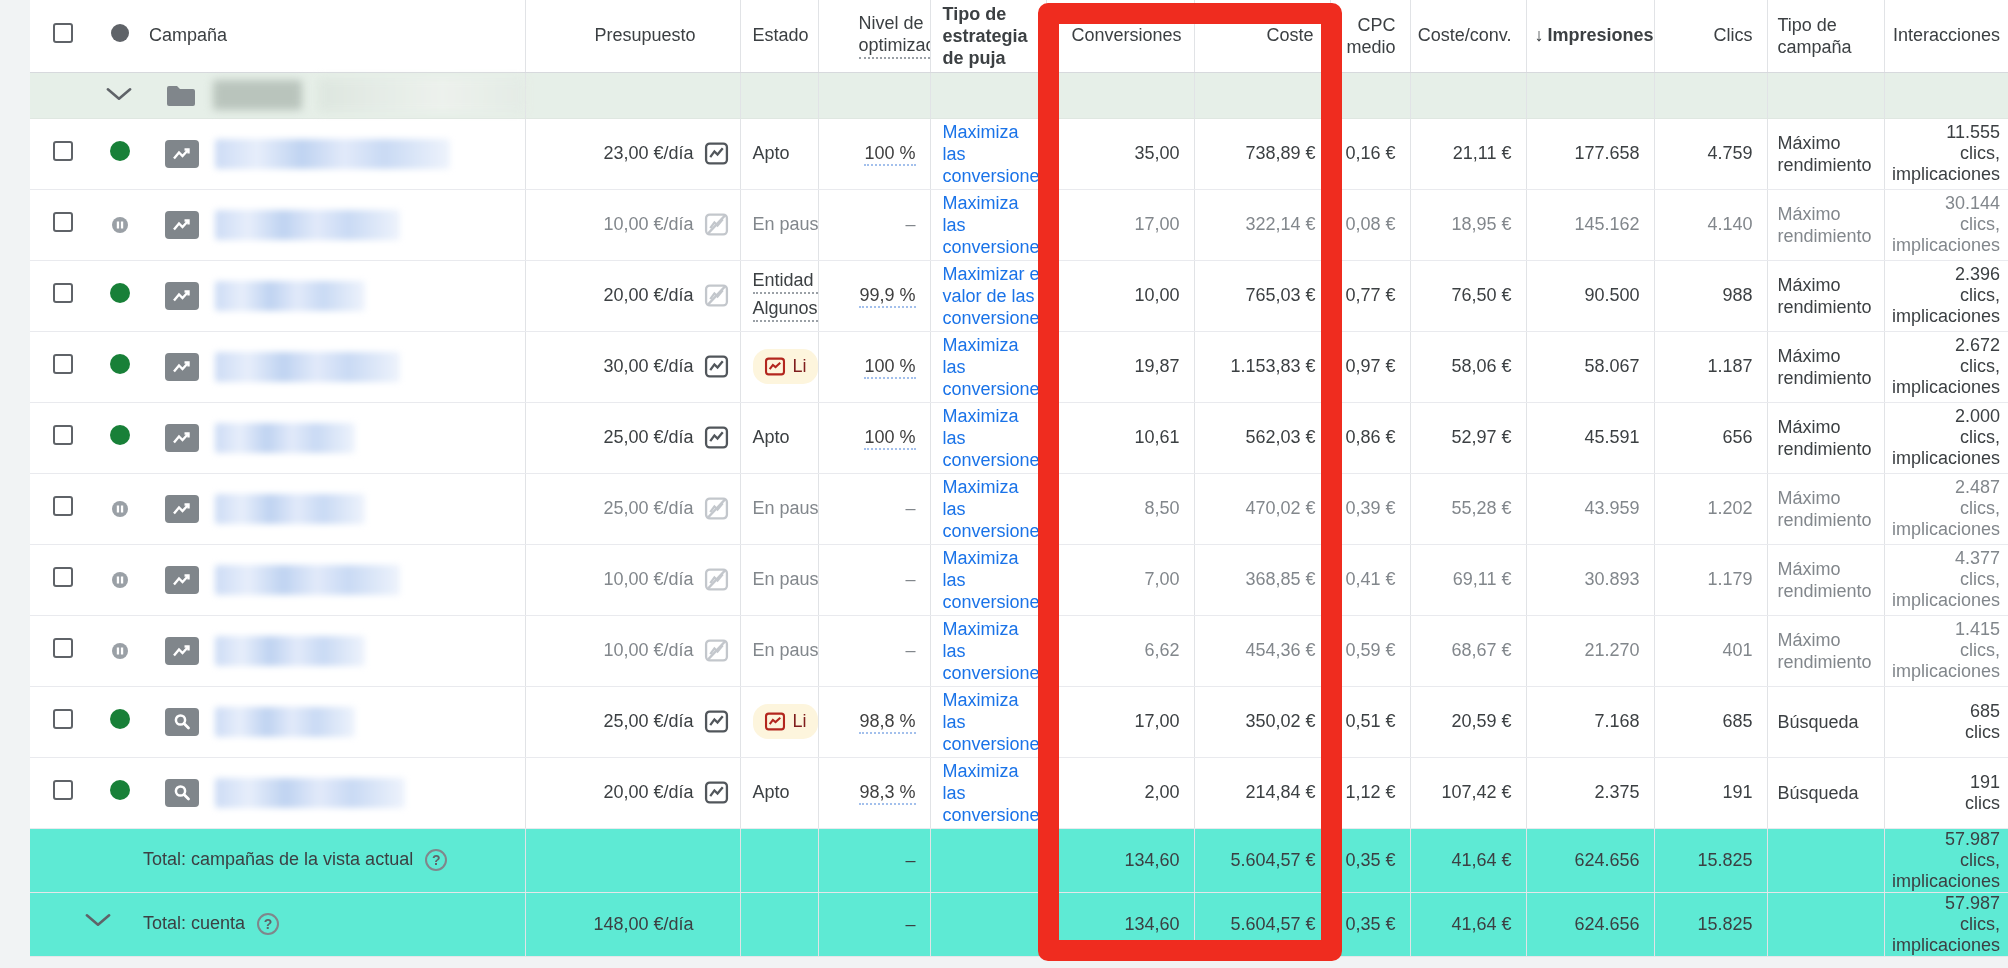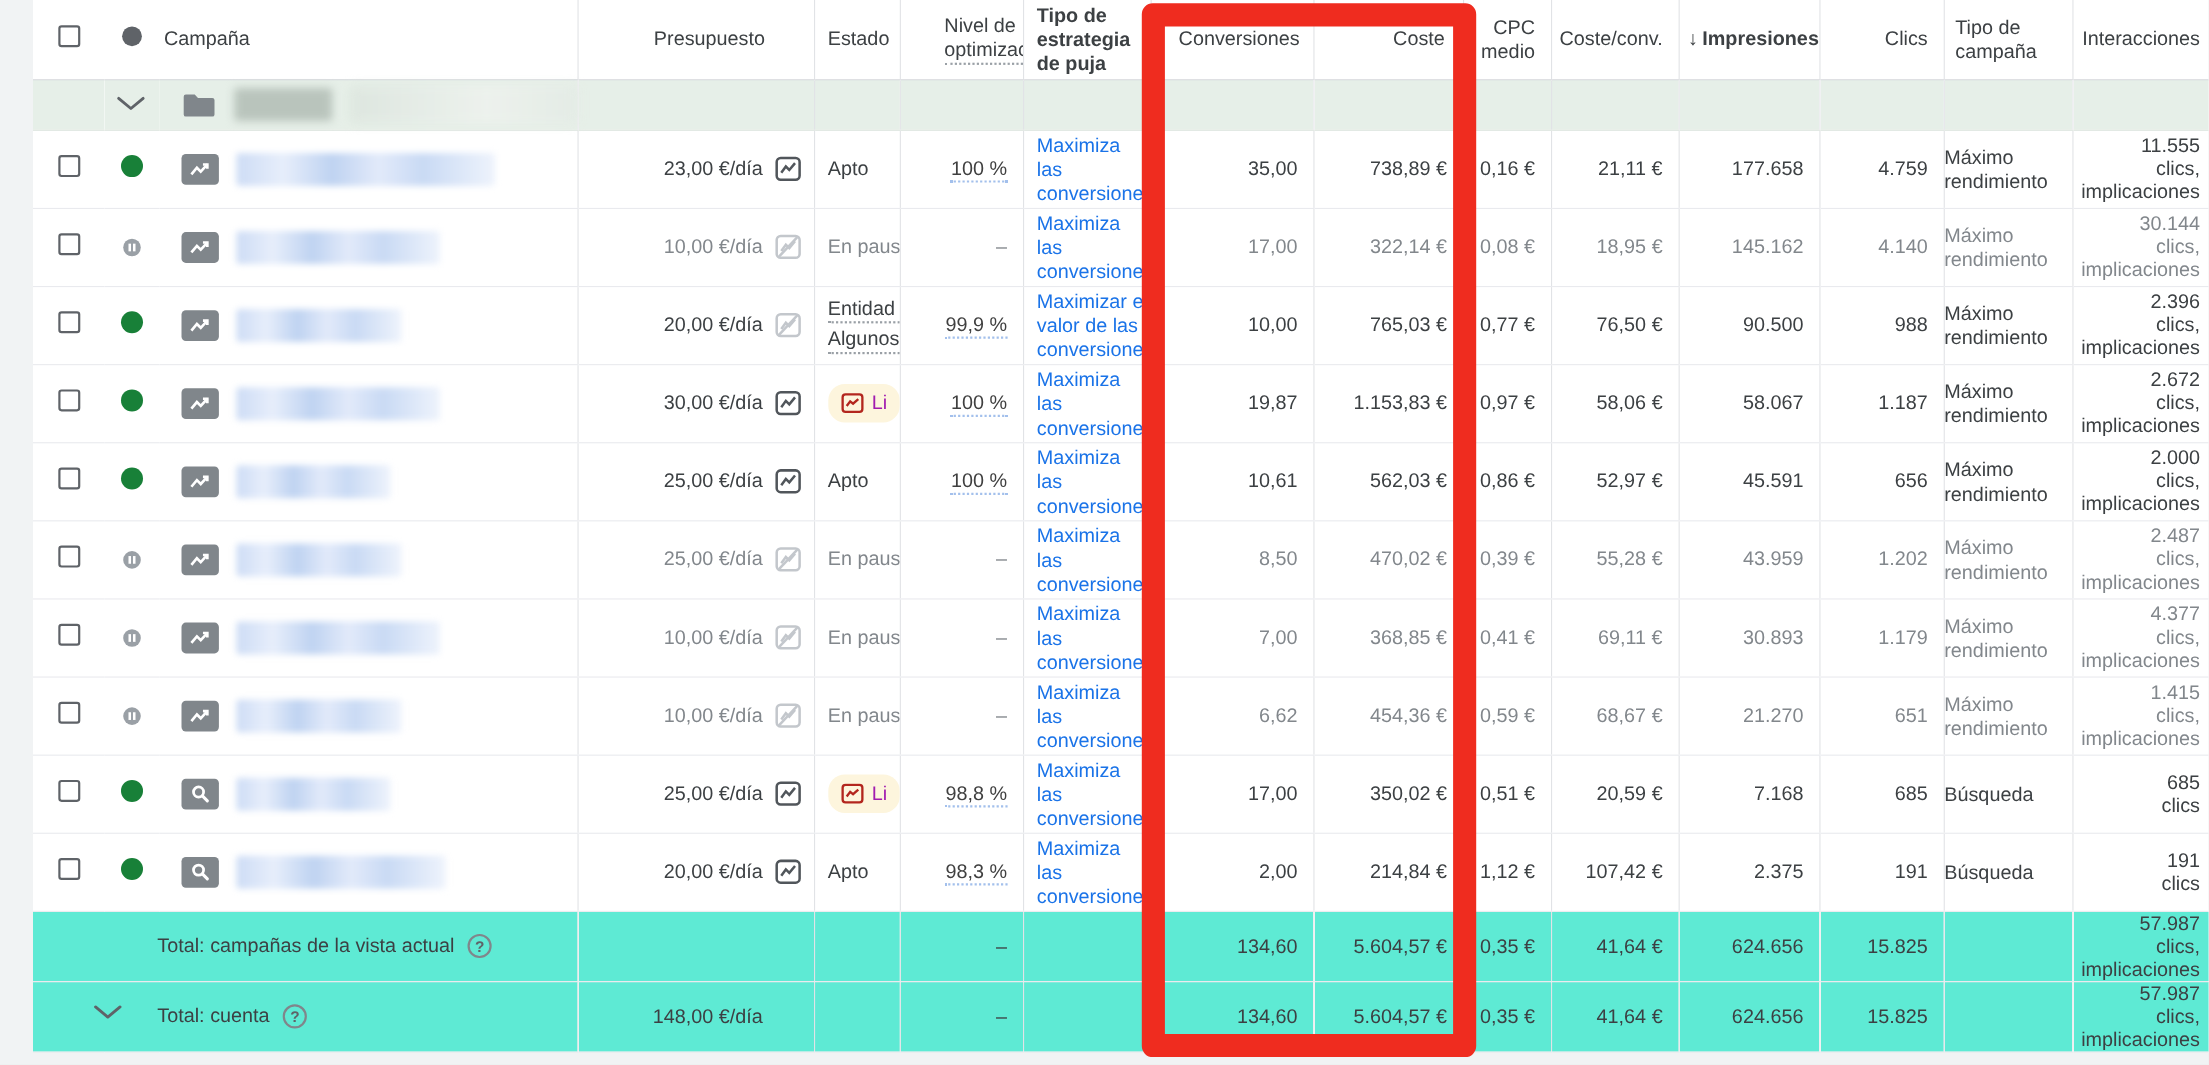--- a/index.html
+++ b/index.html
@@ -65,30 +65,30 @@
   .budget-cell { }
   .budget-flex { display:flex; align-items:center; justify-content:flex-end; gap:9px; padding-right:10px; }
   .bicon { width:27px; height:25px; flex:none; }
   .bicon.active { color:#51565b; }
   .bicon.inactive { color:#c3c7cc; }
 
   .estado-cell { padding-left:12px; white-space:nowrap; }
   .estado-lines span { display:block; width:max-content; white-space:nowrap; border-bottom:2px dotted #9aa0a6; padding-bottom:1px; line-height:22px; margin:3px 0; }
   .badge { display:inline-flex; align-items:center; gap:7px; background:#fdf5dd; border-radius:15px; padding:7px 11px; }
   .badge svg { width:22px; height:19px; flex:none; }
-  .badge-text { color:#a21caf; white-space:nowrap; }
+  .badge-text { color:#7f1d1d; white-space:nowrap; }
 
   .opt-cell { text-align:right; padding-right:14px; }
   .opt-link { color:#404040; border-bottom:2px dotted #a3c0ec; padding-bottom:1px; cursor:pointer; }
   .dash { color:inherit; }
 
   .strat-cell { padding-left:12px; }
   .strat-link { color:#1a73e8; line-height:22px; cursor:pointer; display:block; }
 
-  .ctype-cell { line-height:22px; }
+  .ctype-cell { padding-left:10px; line-height:22px; }
 
   
   .total-row td { height:58px; background:#5eead4; border-bottom:1px solid #e5e7ea; }
   .total-label-cell { }
   .total-flex { display:flex; padding-left:55px; gap:0; }
   .chev { width:28px; flex:none; display:inline-flex; }
   .chev svg { width:26px; height:14px; }
   .chev.hidden { visibility:hidden; }
   .total-label { margin-left:30px; white-space:nowrap; }
   .help { margin-left:12px; flex:none; width:22px; height:22px; border:2px solid #80868b; border-radius:50%; color:#5f6368; font-size:14px; font-weight:700; display:inline-flex; align-items:center; justify-content:center; cursor:pointer; }
@@ -602,21 +602,21 @@
       <span class="dash opt-dash">–</span>
     </td>
     <td class="strat-cell vb">
               <span class="strat-link">Maximiza las conversiones</span>
             </td>
     <td class="num vb">6,62</td>
     <td class="num vb">454,36 €</td>
     <td class="num vb">0,59 €</td>
     <td class="num vb">68,67 €</td>
     <td class="num vb">21.270</td>
-    <td class="num vb">651</td>
+    <td class="num vb">401</td>
     <td class="ctype-cell vb">Máximo rendimiento</td>
     <td class="num inter vb">1.415
 clics,
 implicaciones</td>
   </tr>
           <tr class="data-row">
     <td class="cb-cell"><span class="checkbox"></span></td>
     <td class="status-cell">
       <span class="dot-green"></span>
       

